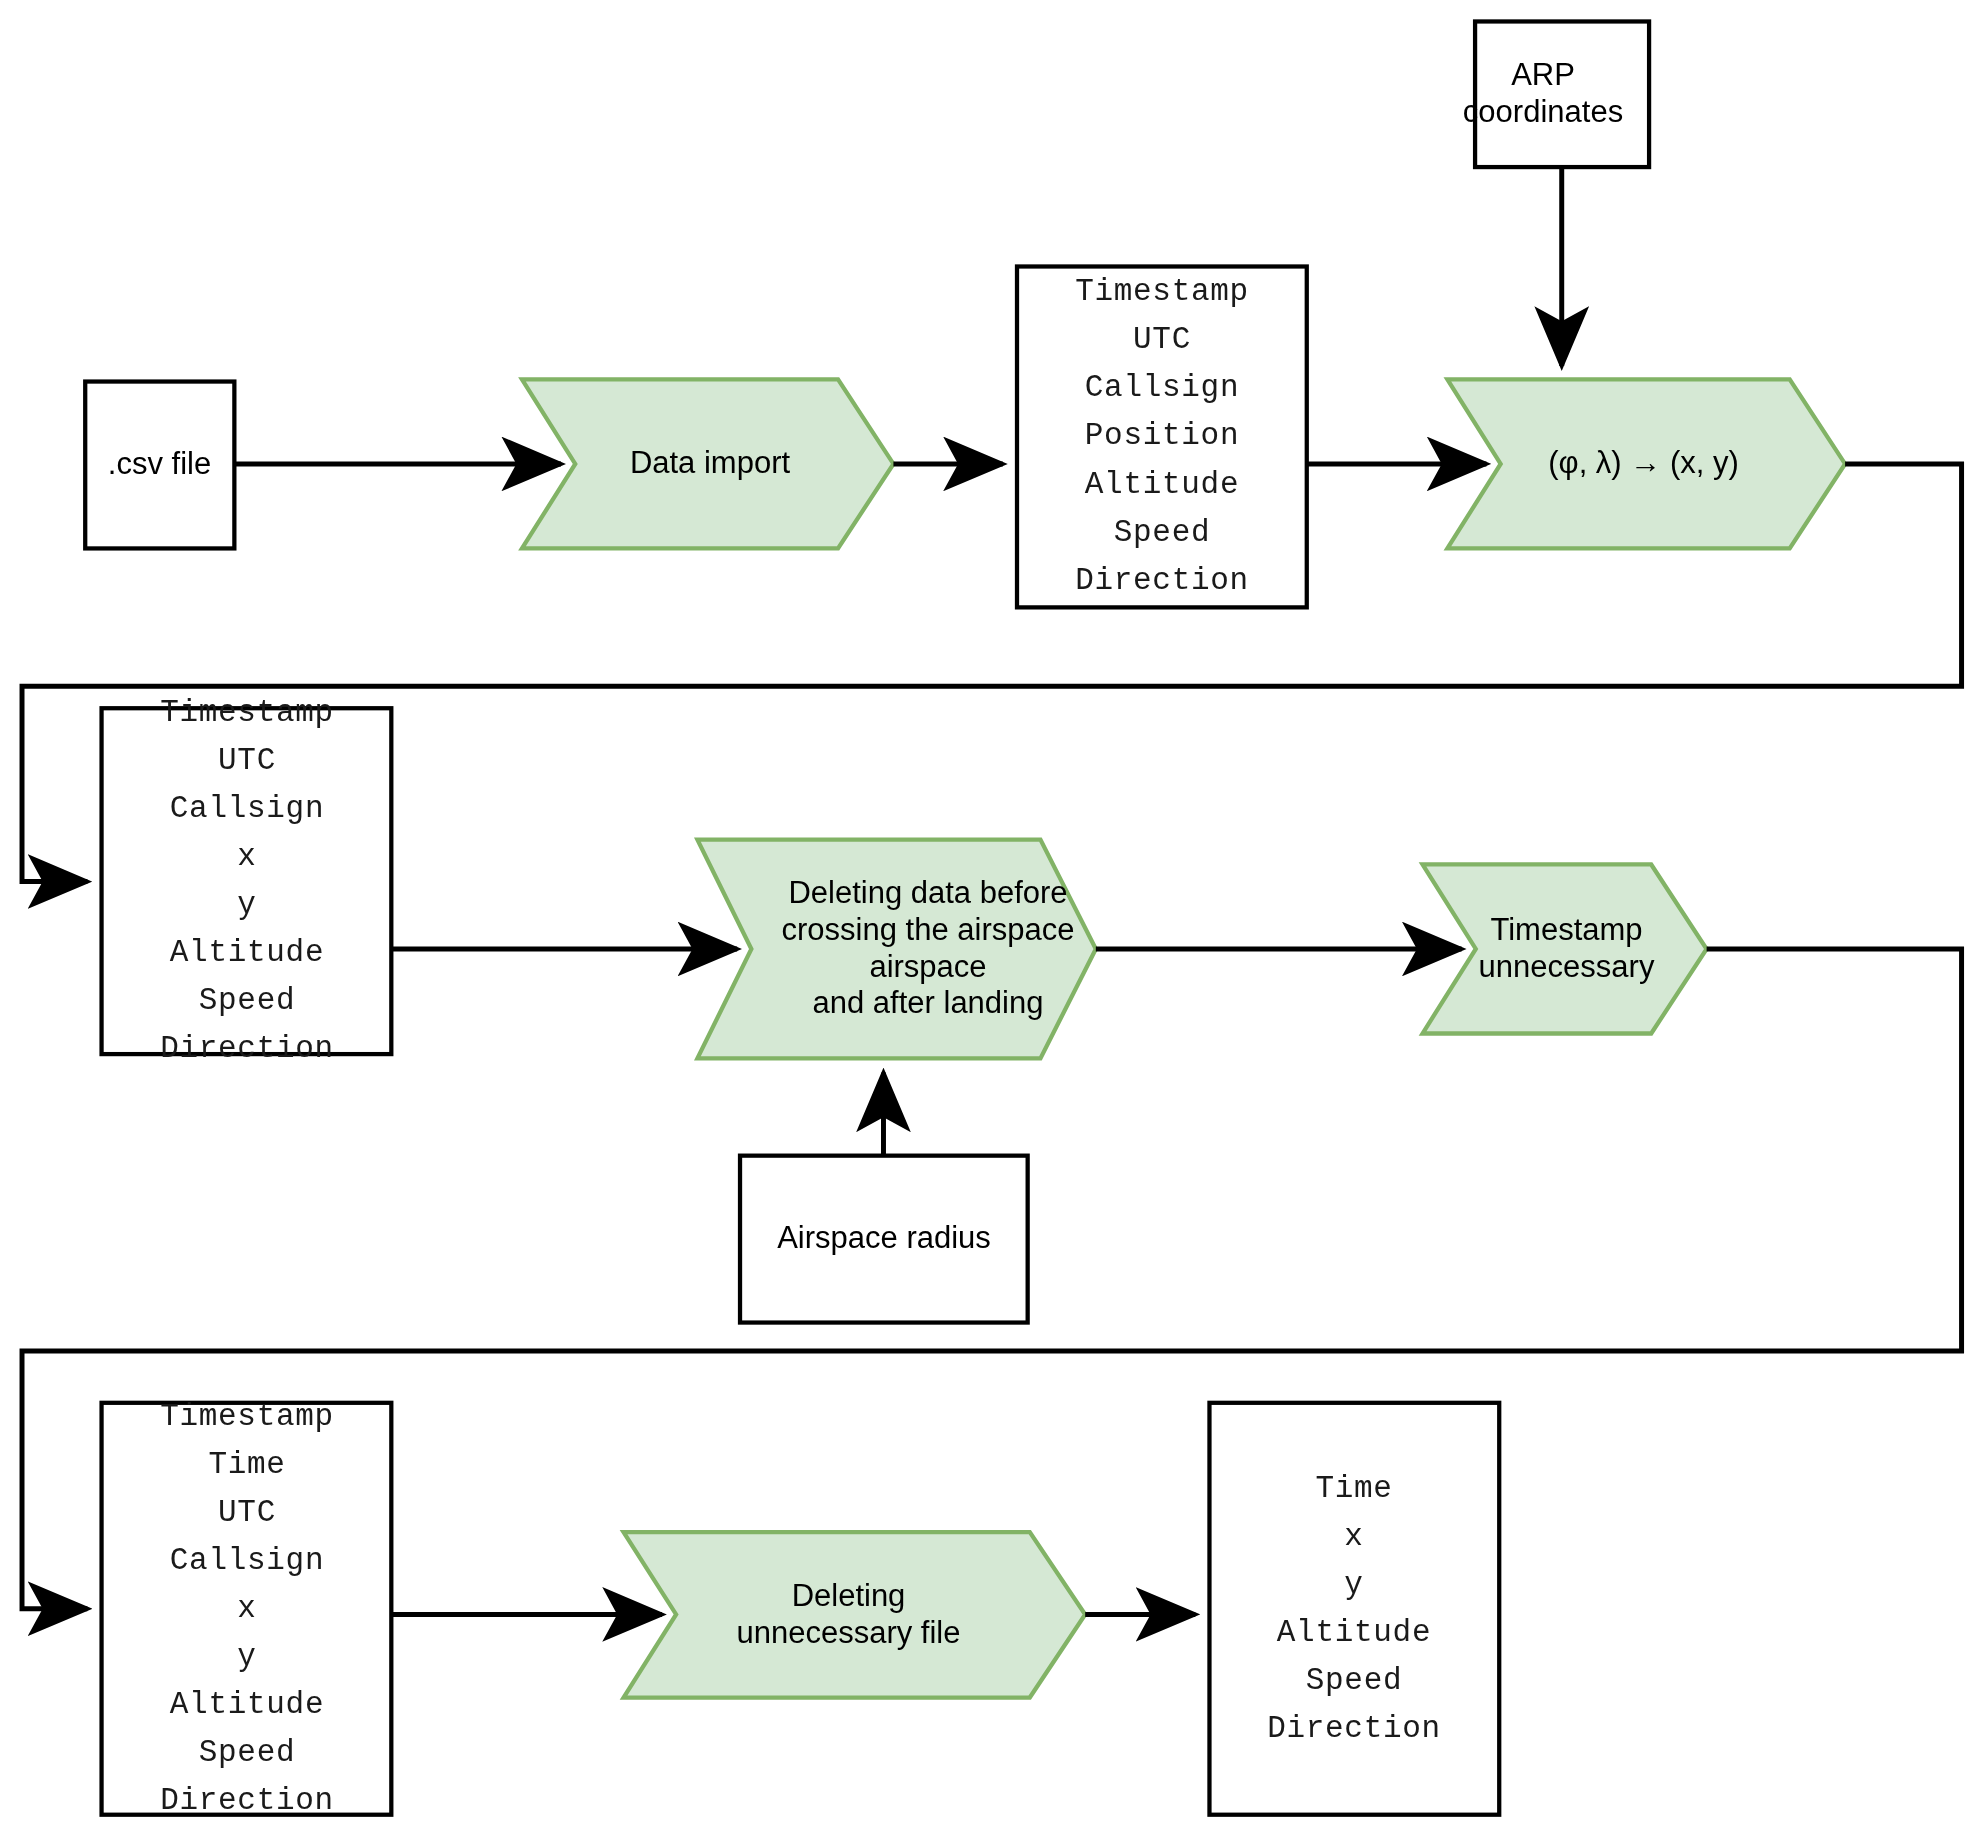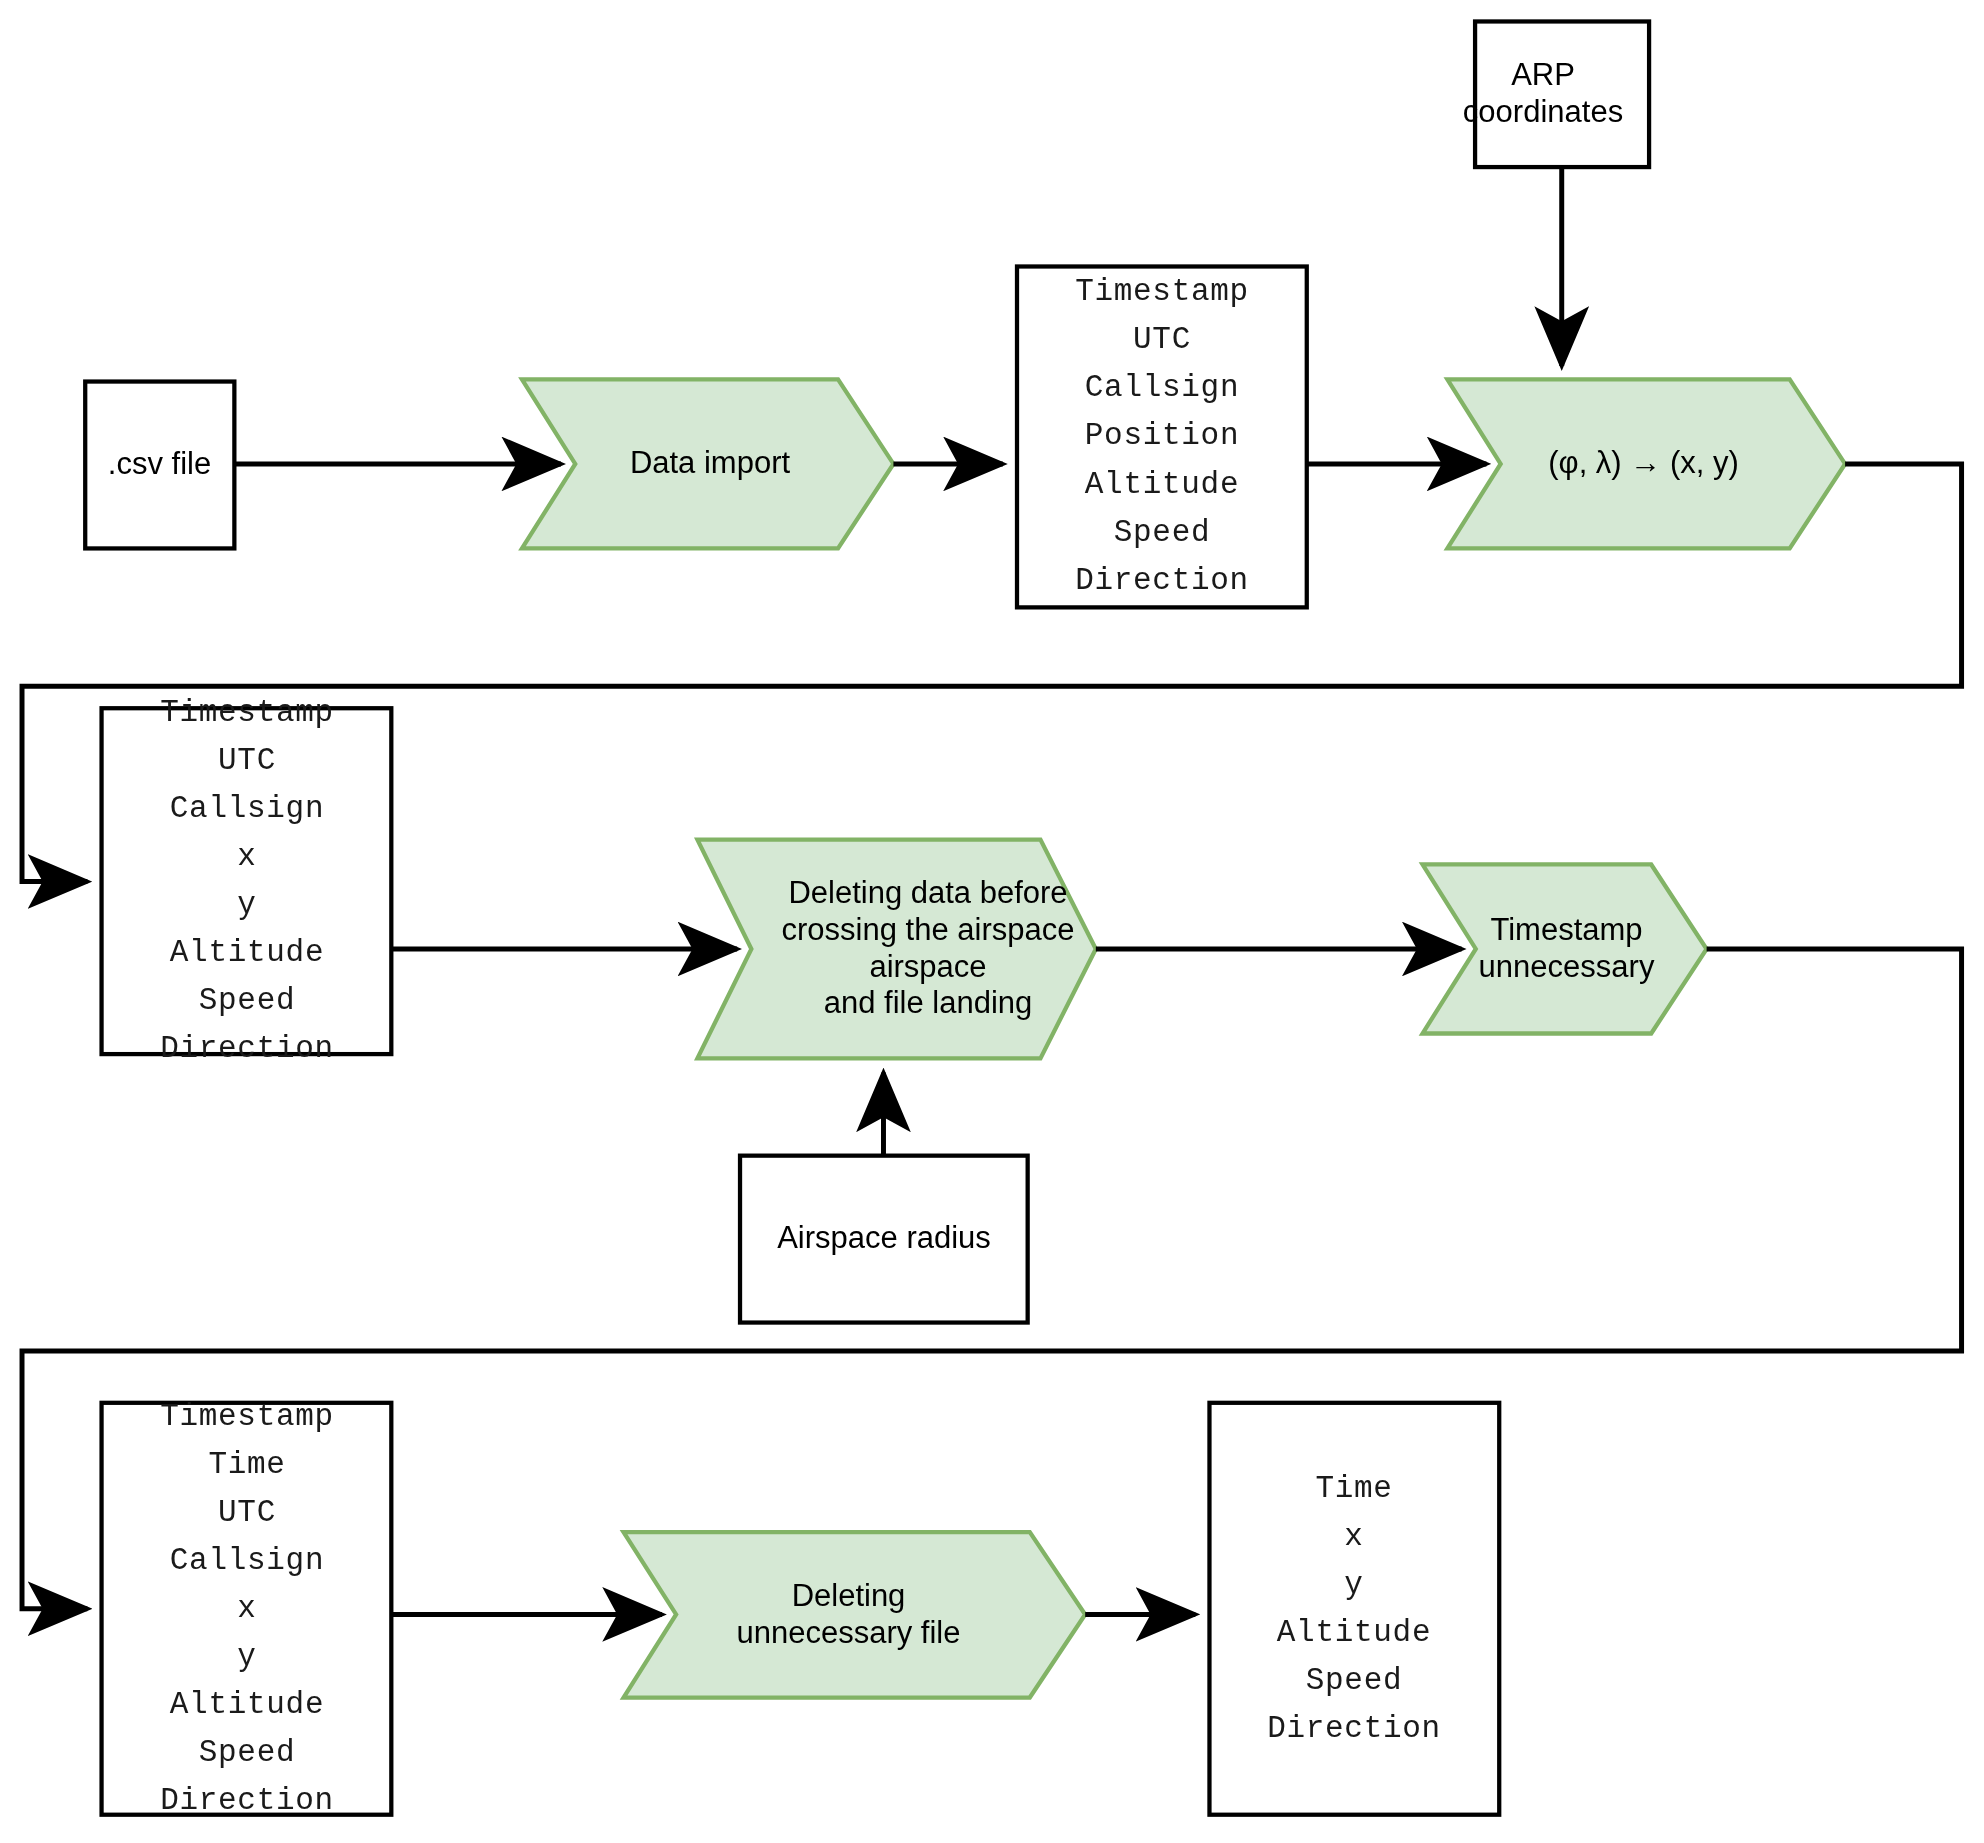--- a/index.html
+++ b/index.html
@@ -102,21 +102,21 @@
       <div>y</div>
       <div>Altitude</div>
       <div>Speed</div>
       <div>Direction</div>
     </div>
 
   <div class="node-label stack sans f-sans-lg" style="left:772px;top:839px;width:312px;height:219px;">
       <div>Deleting data before</div>
       <div>crossing the airspace</div>
       <div>airspace</div>
-      <div>and file landing</div>
+      <div>and after landing</div>
     </div>
 
   <div class="node-label sans f-sans-lg" style="left:740px;top:1155px;width:288px;height:167px;">Airspace radius</div>
 
   <div class="node-label stack sans f-sans-lg" style="left:1467px;top:864px;width:199px;height:169px;">
       <div>Timestamp</div>
       <div>unnecessary</div>
     </div>
 
   <div class="node-label stack mono f-mono-lg" style="left:102px;top:1403px;width:290px;height:412px;">

